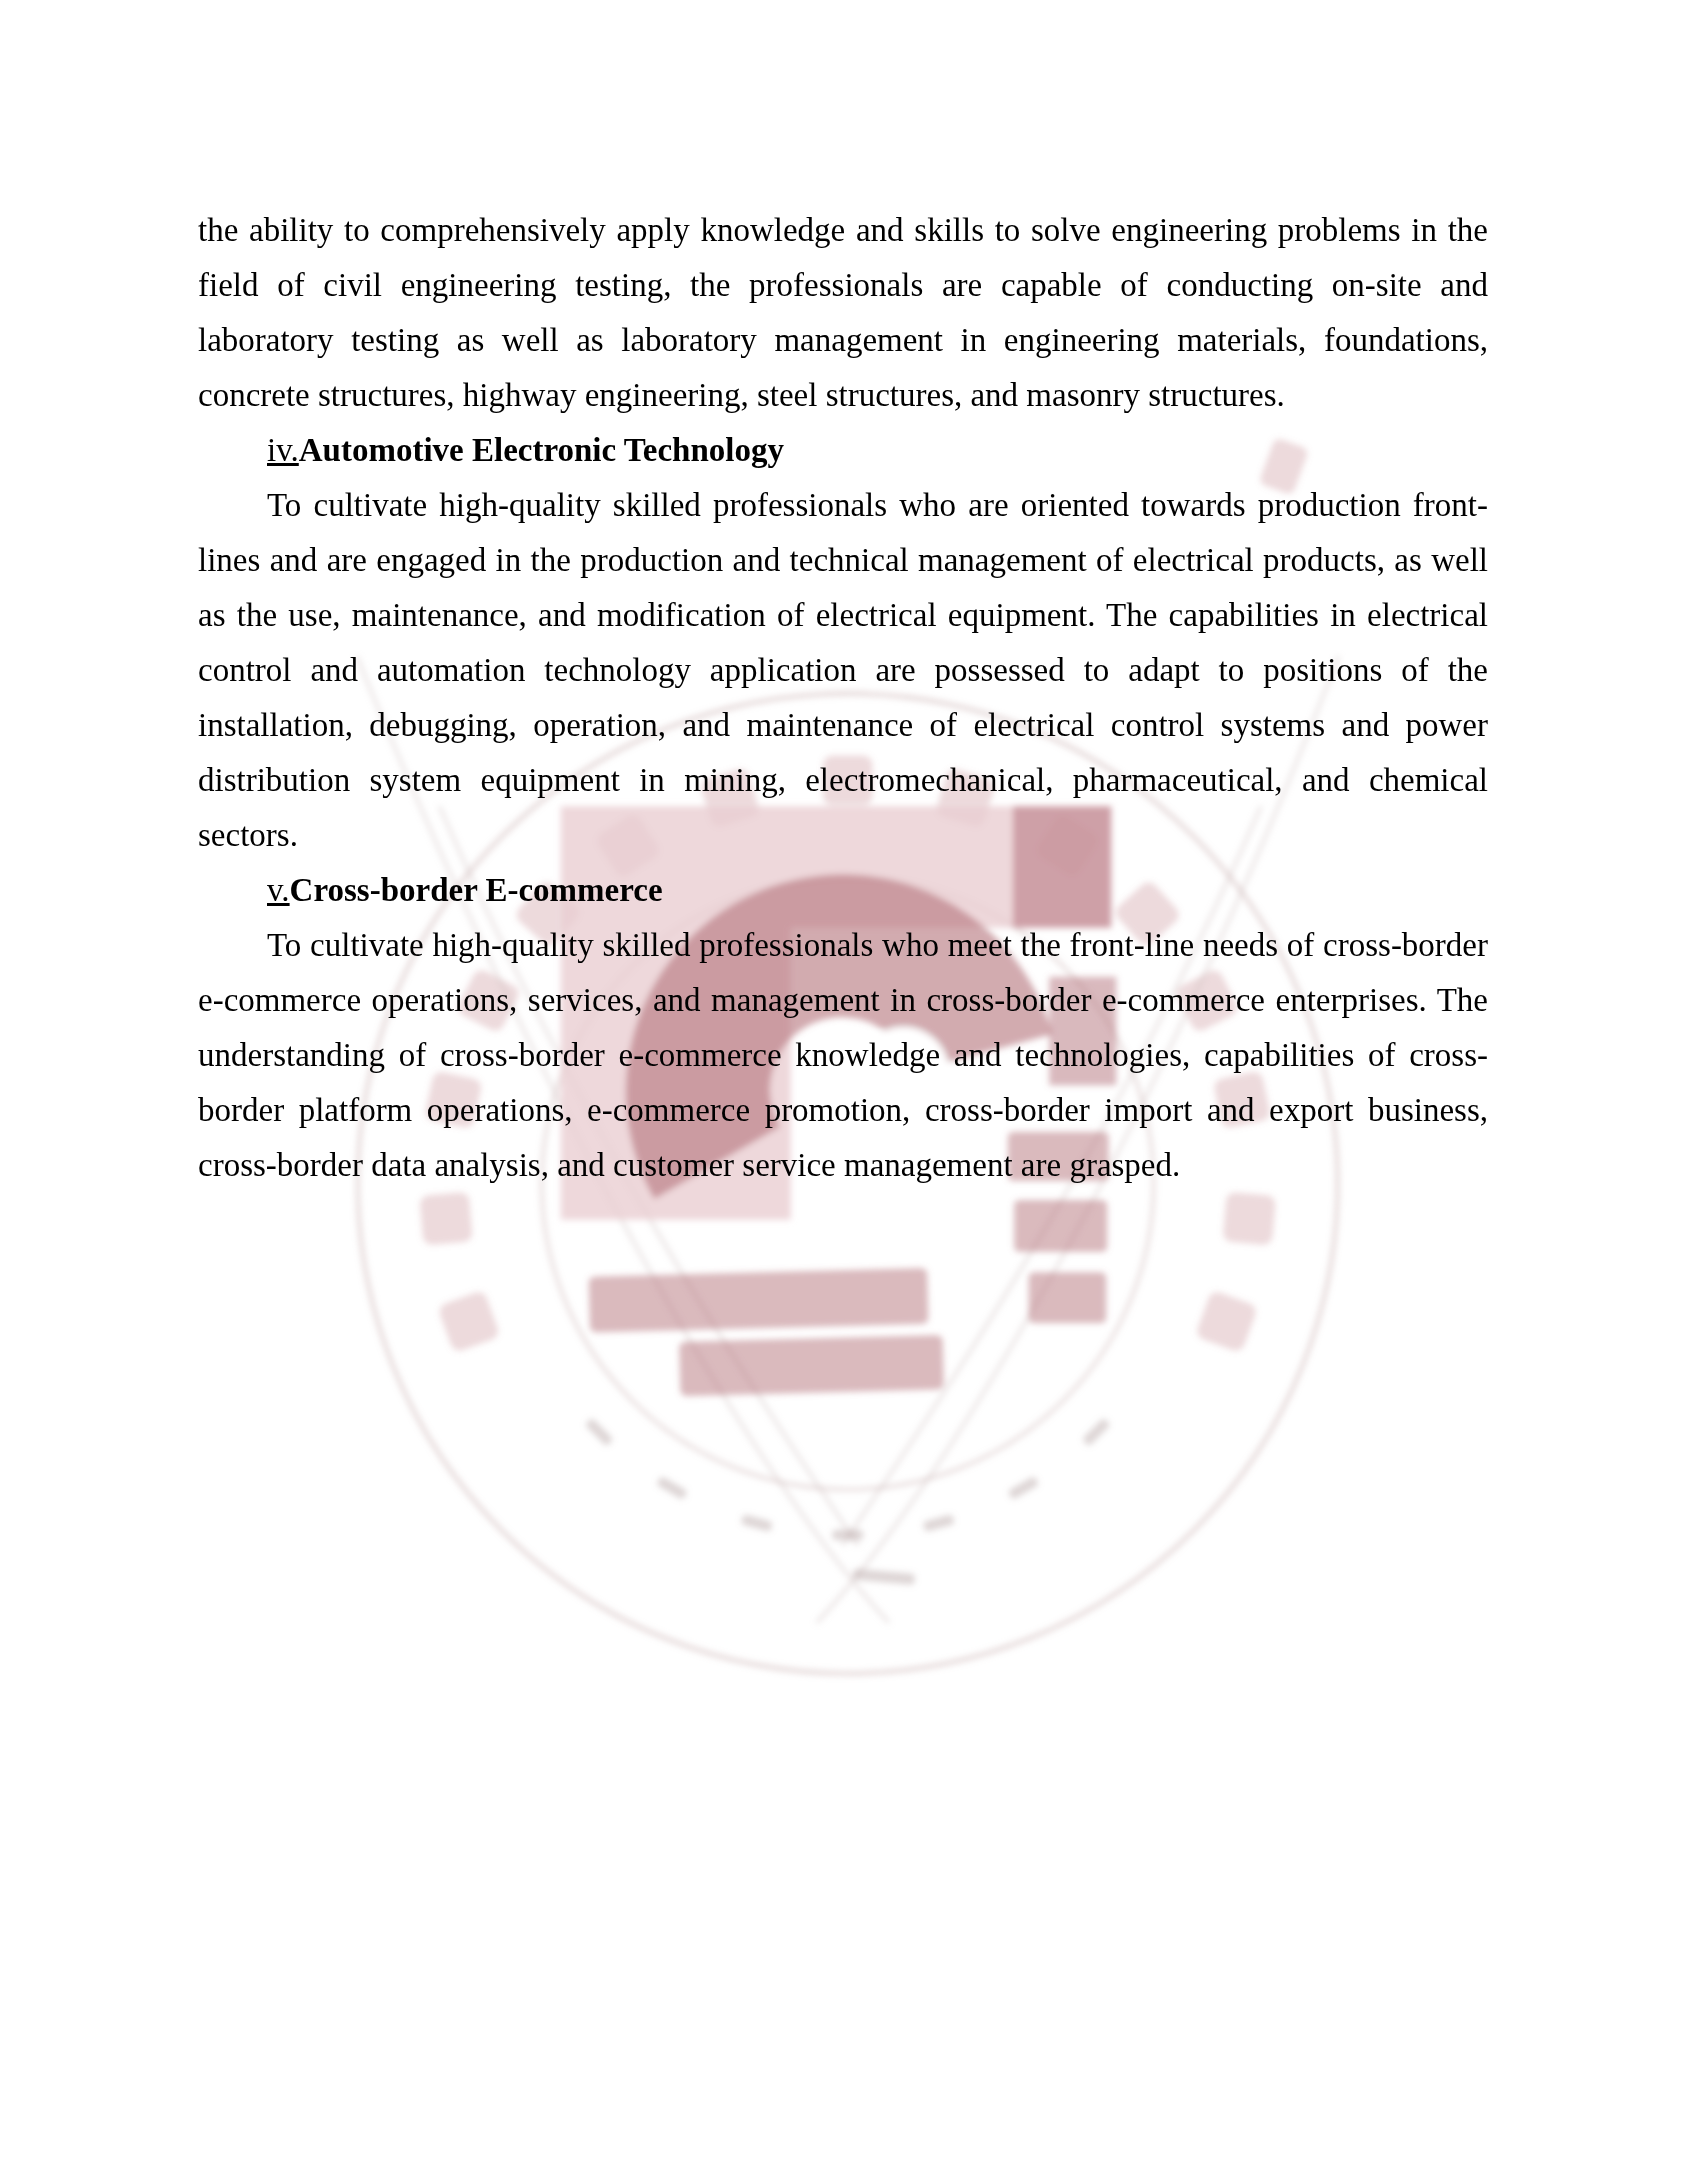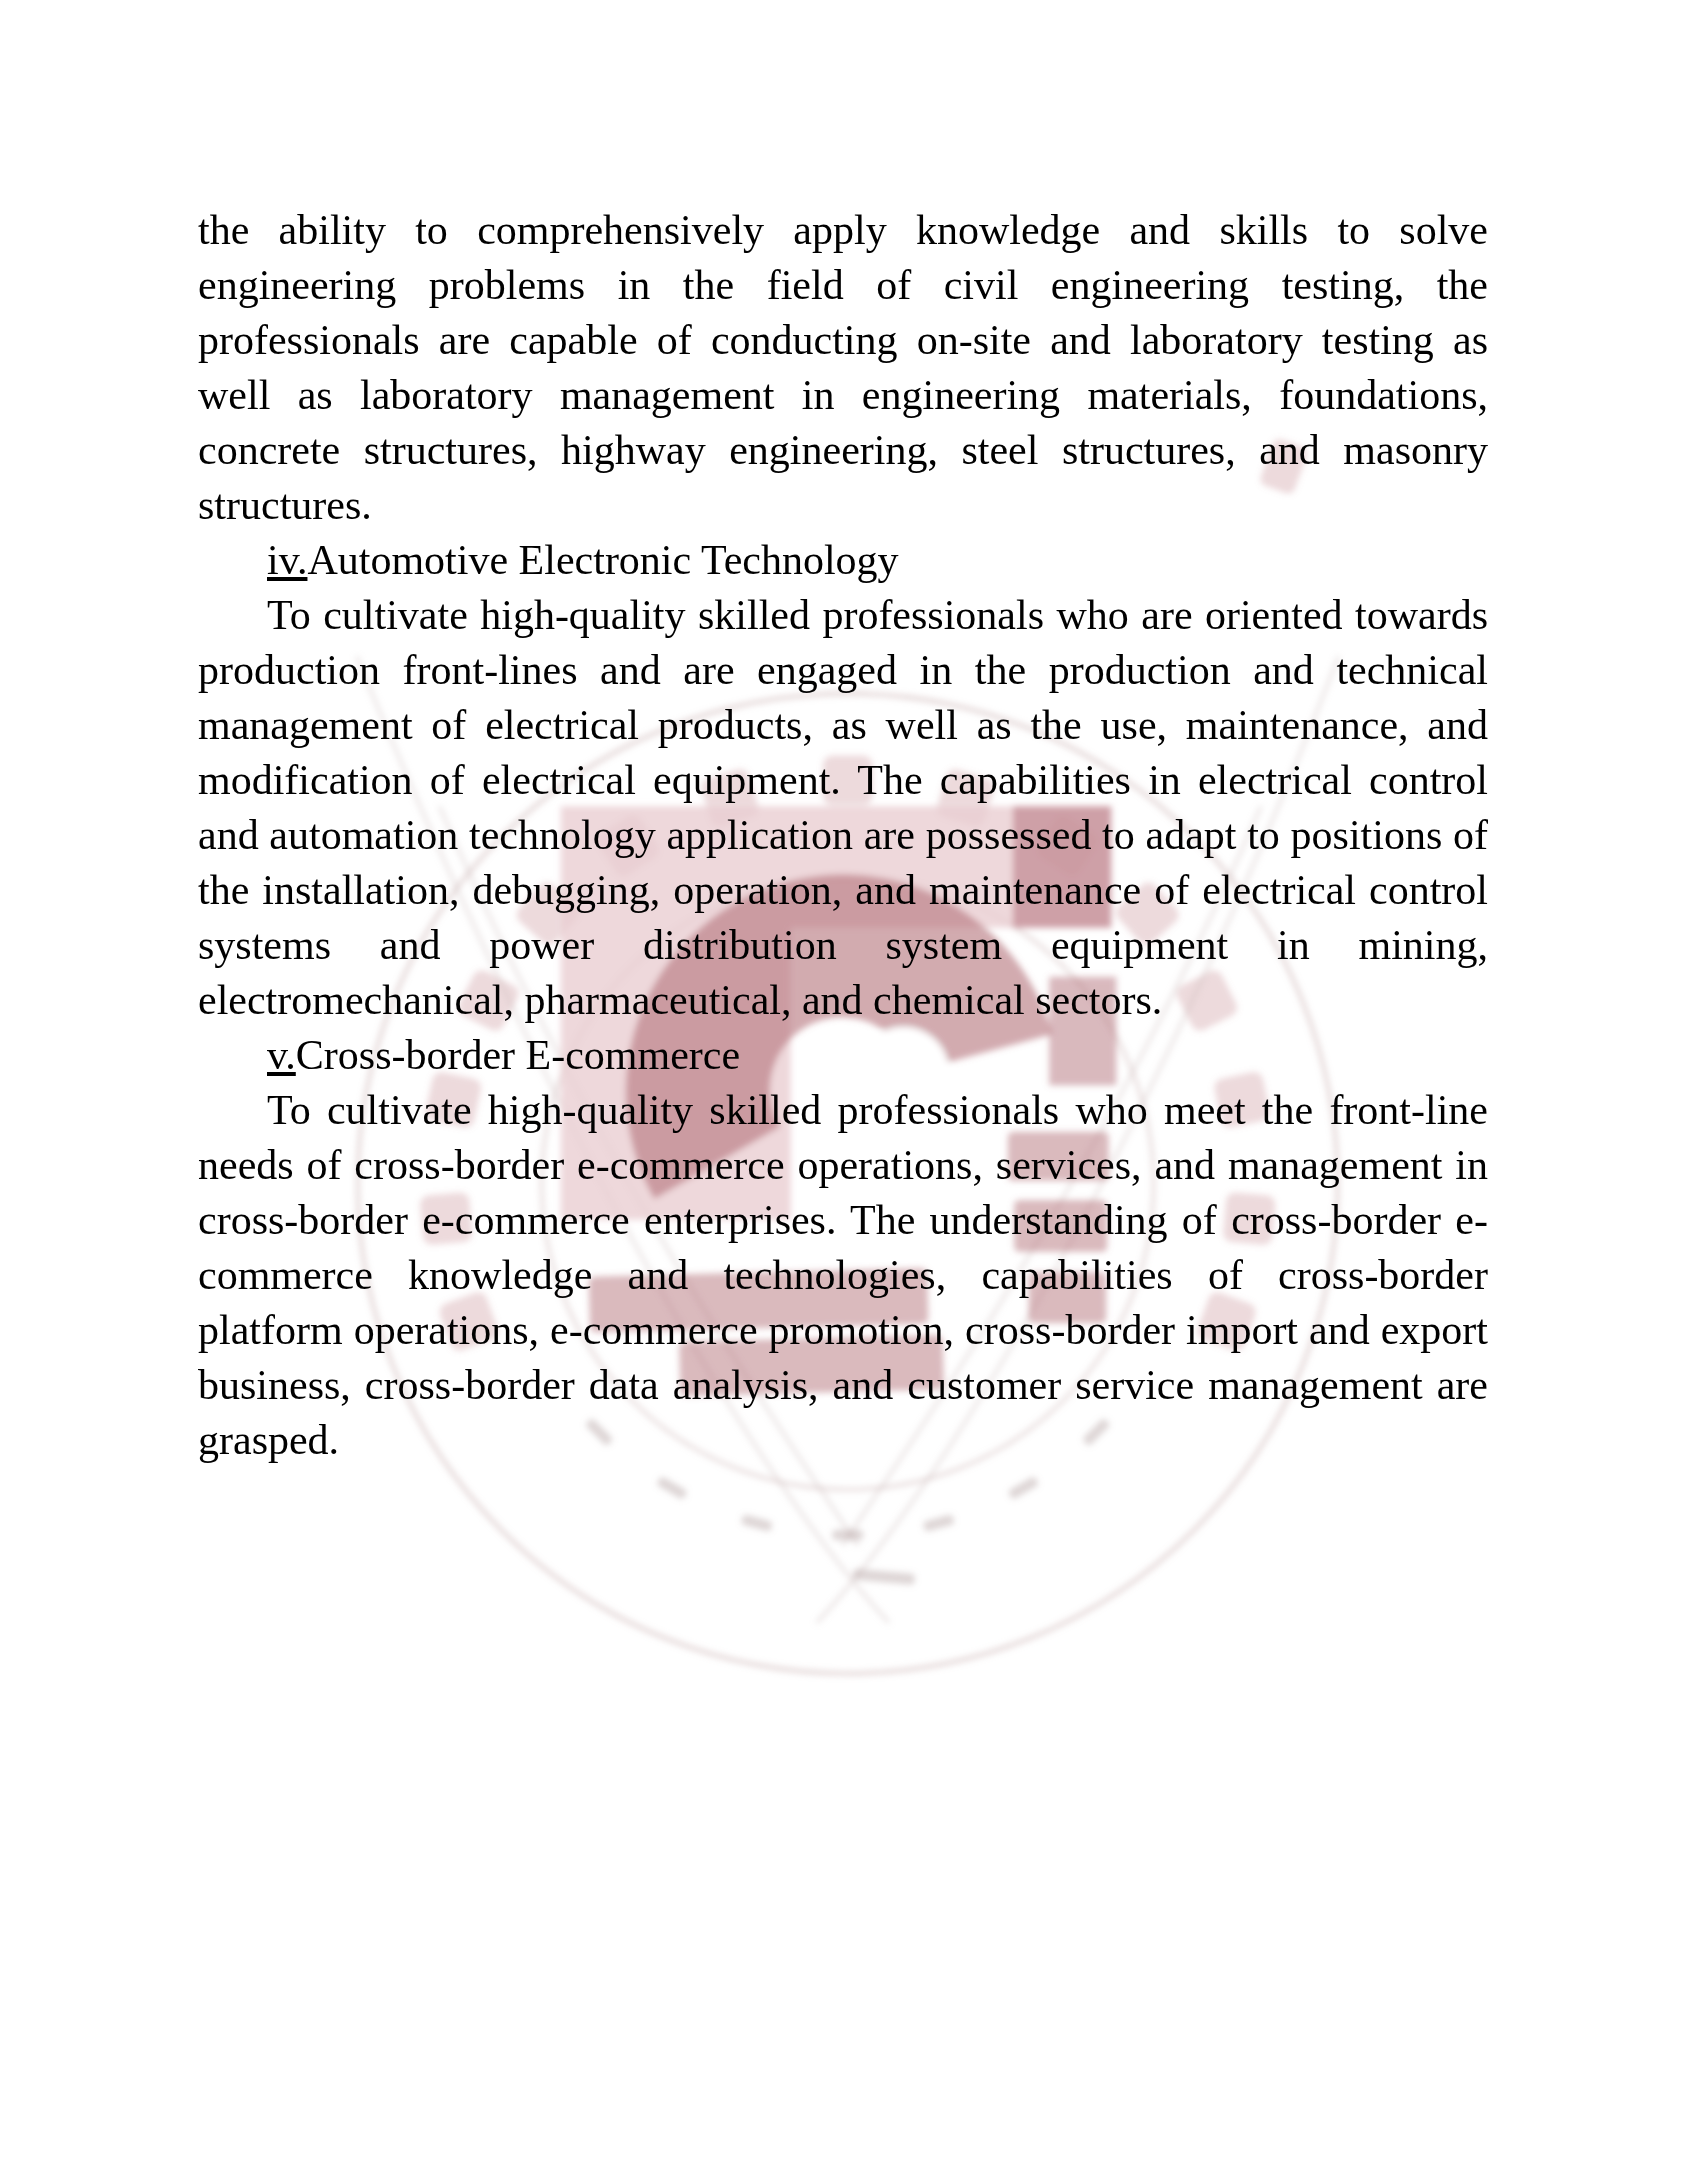--- a/index.html
+++ b/index.html
@@ -17,30 +17,30 @@
   }
   .watermark {
     position: absolute; left: 0; top: 0;
     width: 1687px; height: 2183px;
     pointer-events: none;
   }
   .text-block {
     position: absolute;
     left: 198px; top: 203px;
     width: 1290px;
-    font-size: 42px;
+    font-size: 33px;
     line-height: 55px;
     color: #000000;
     text-align: justify;
   }
   .text-block p { margin: 0; padding: 0; text-align: justify; }
   p.body-para { text-indent: 69px; }
   p.body-para.no-indent { text-indent: 0; }
   p.heading-para { text-indent: 69px; }
-  .heading-title { font-weight: normal; }
+  .heading-title { font-weight: bold; }
   .heading-numeral { font-weight: normal; text-decoration: underline; }
 </style>
 </head>
 <body>
 
 <div class="page">
 
   <svg class="watermark" viewBox="0 0 3264 4224" xmlns="http://www.w3.org/2000/svg" aria-hidden="true">
     <defs>
       <filter id="wmblur" x="-10%" y="-10%" width="120%" height="120%">

